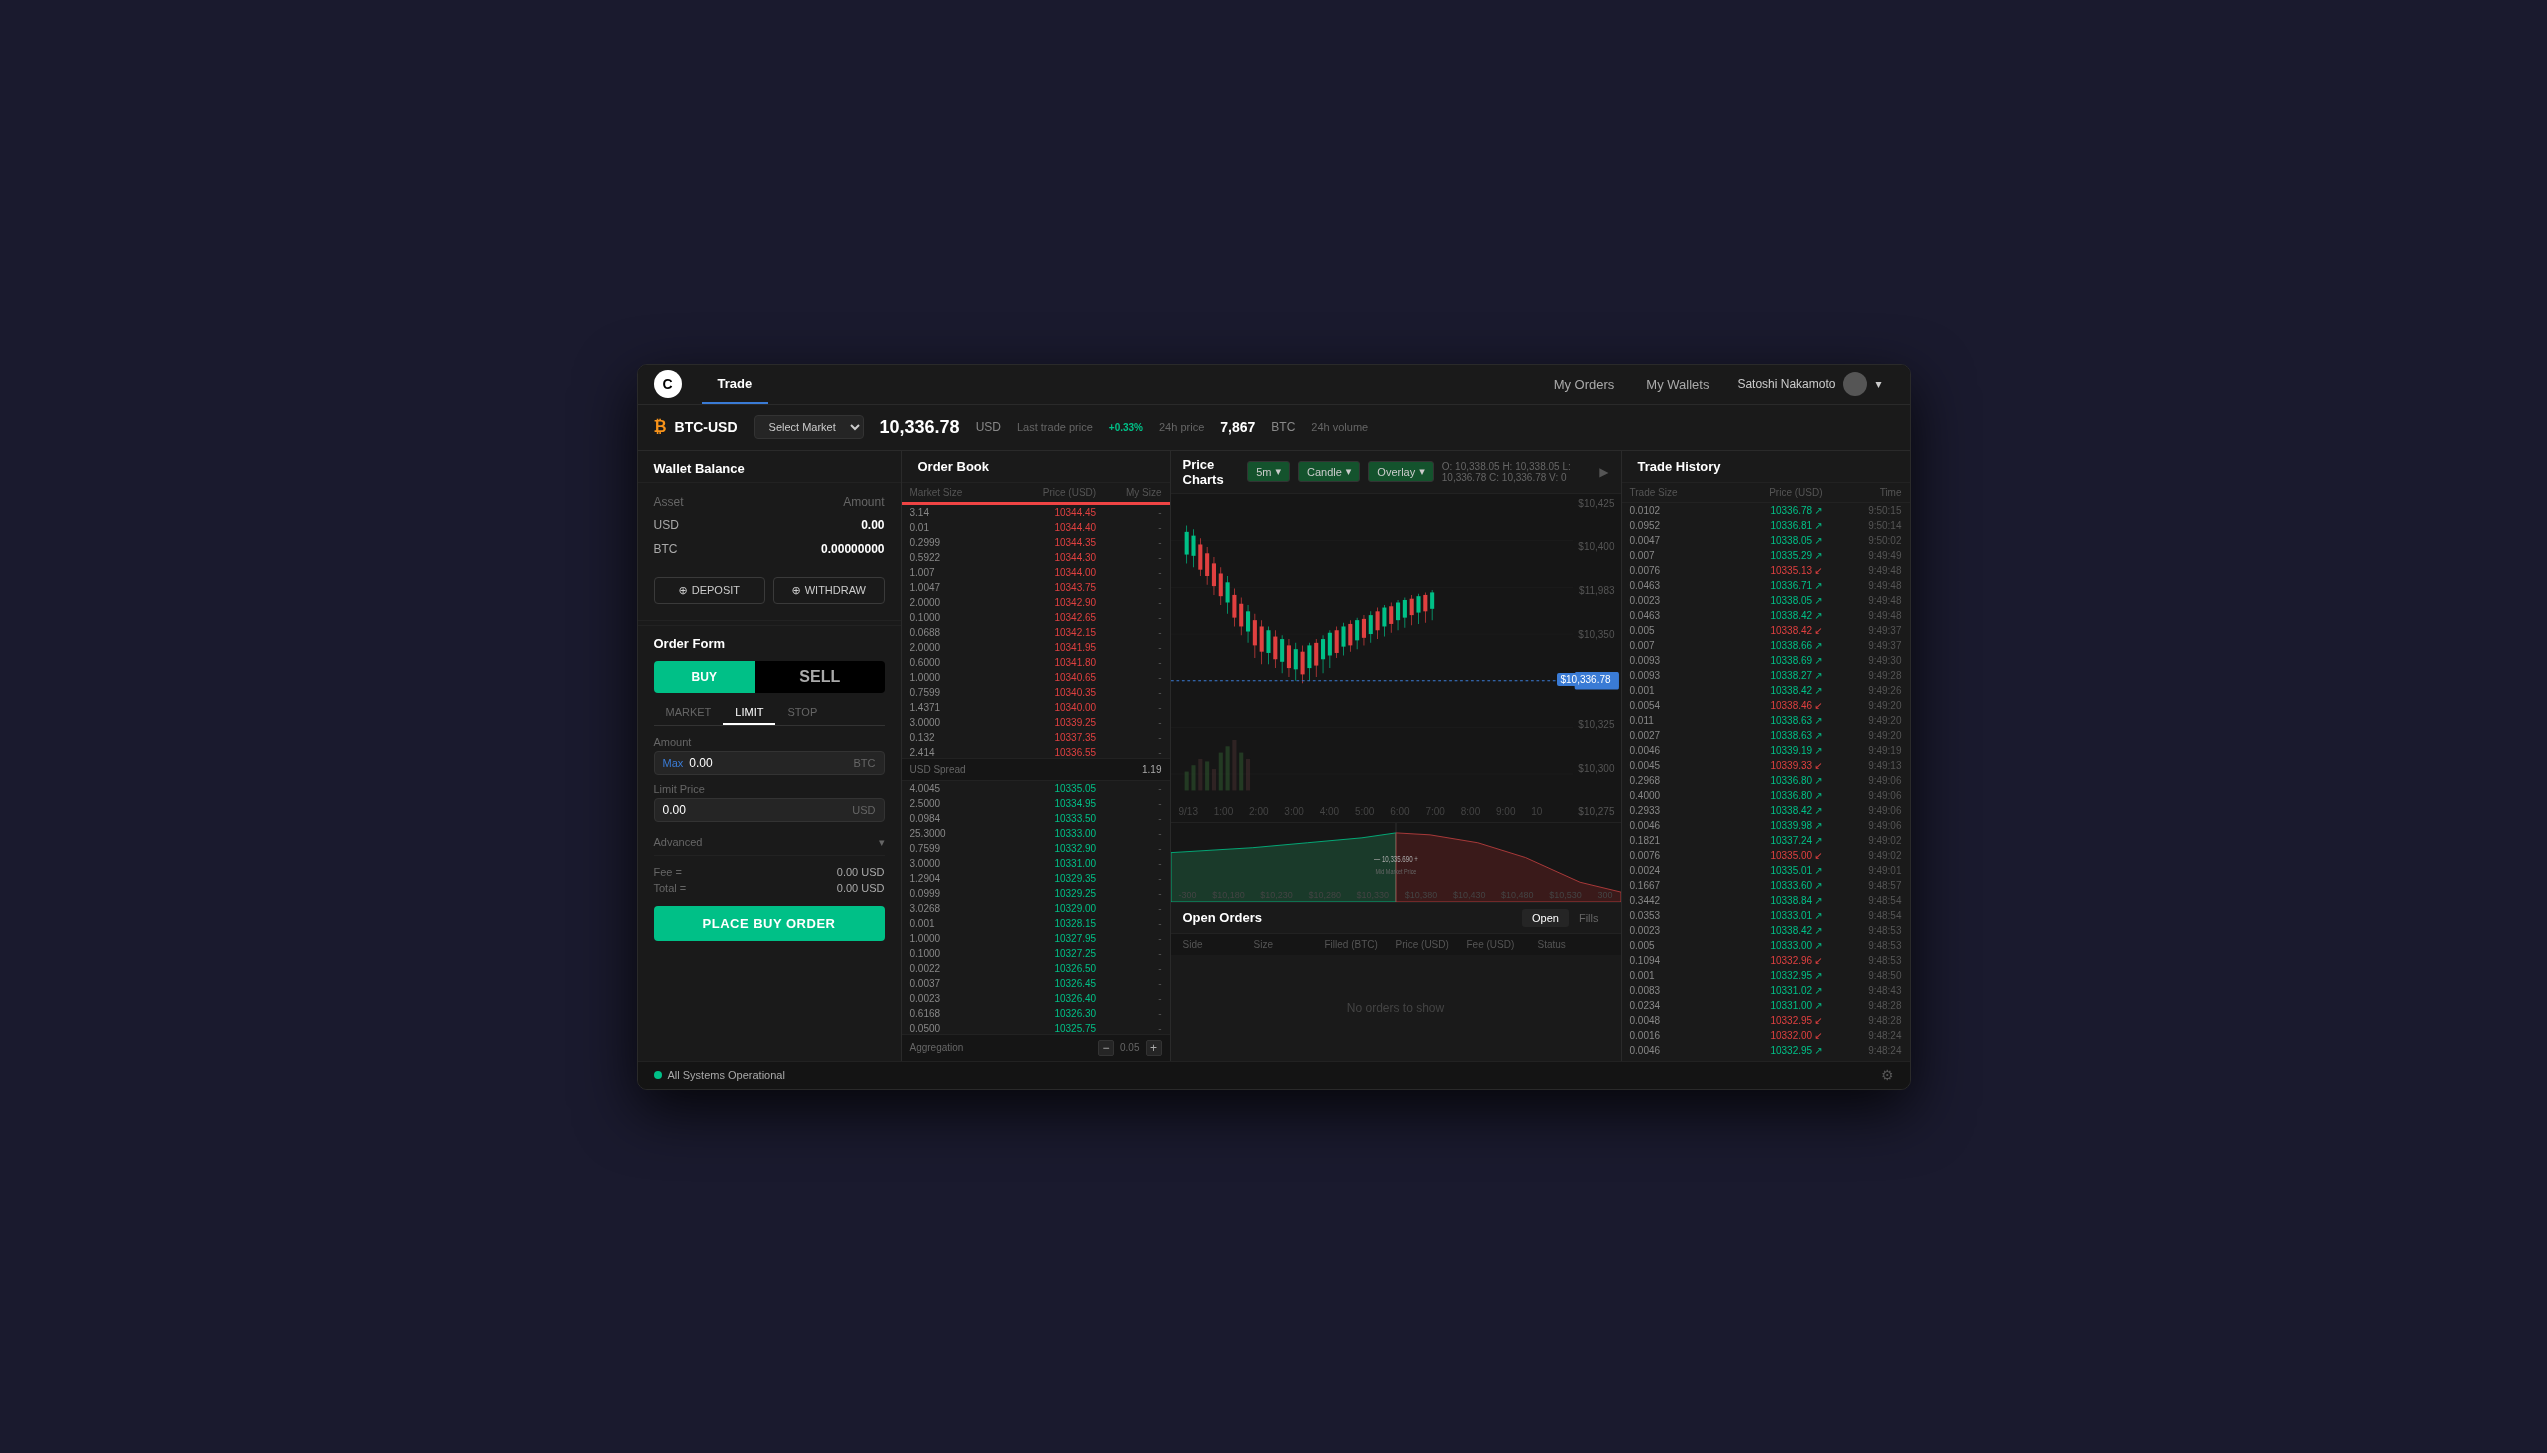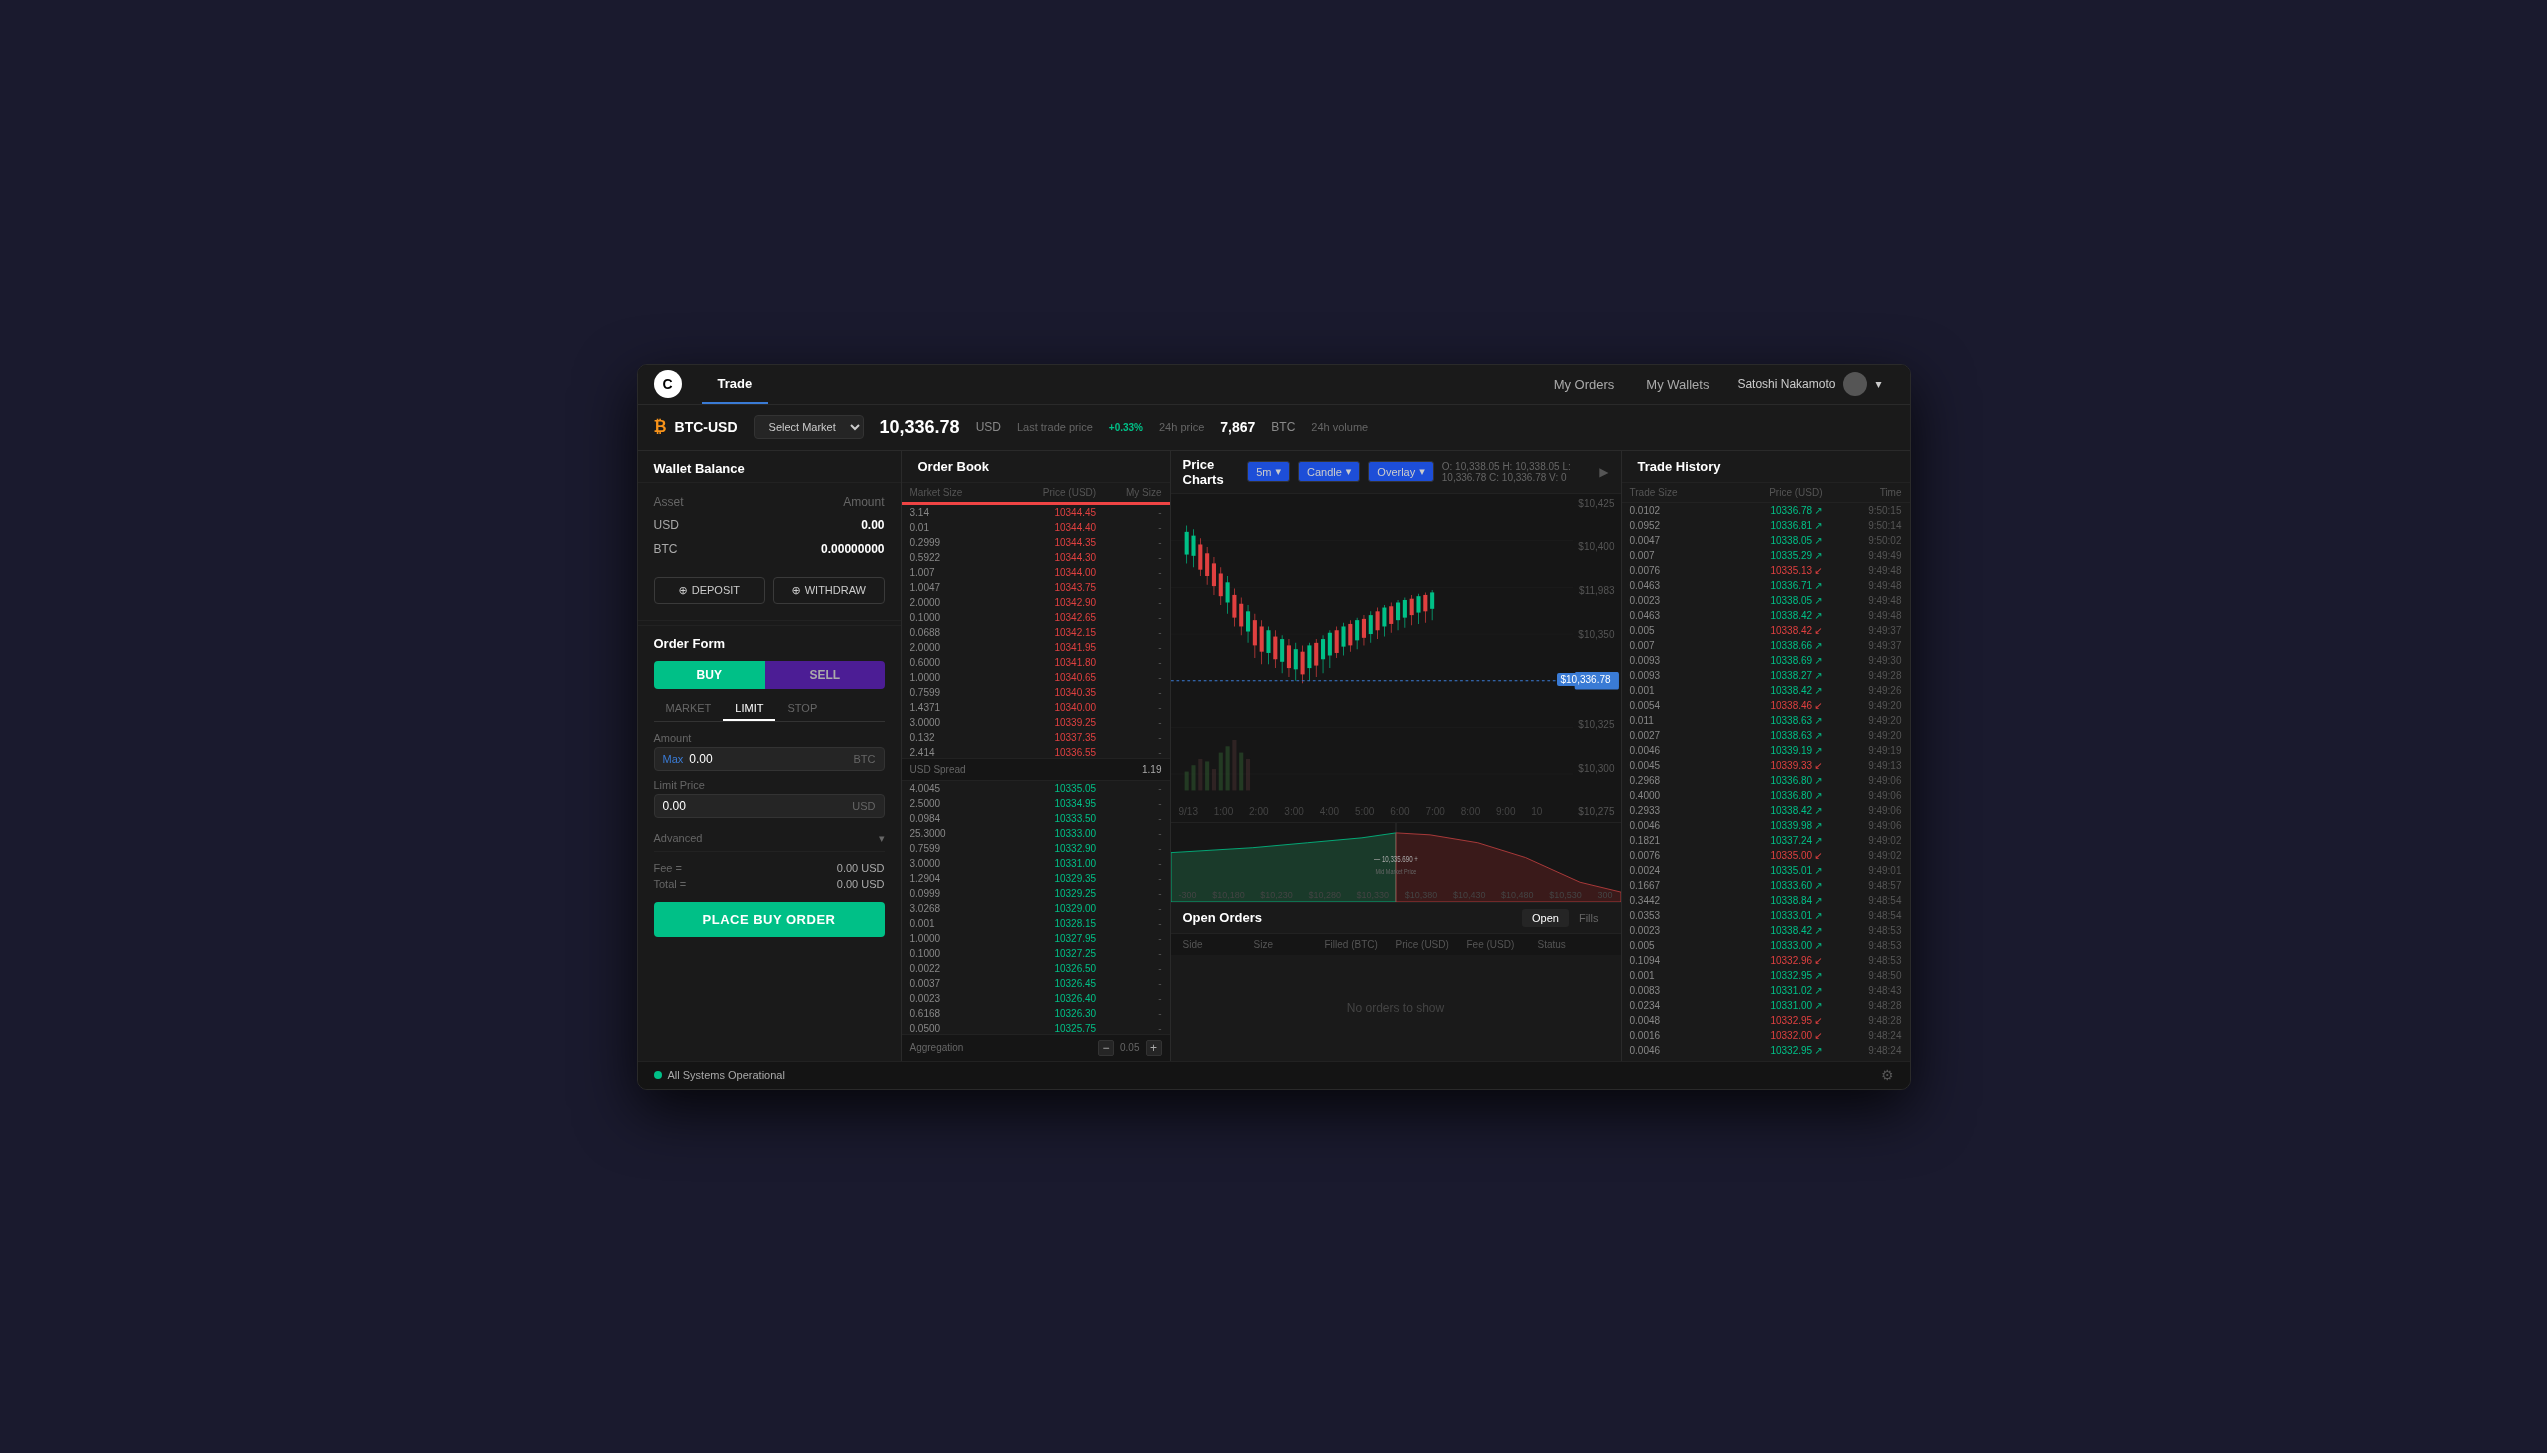--- a/index.html
+++ b/index.html
@@ -215,25 +215,25 @@
       padding: 7px 0;
       background: #00c087;
       color: #fff;
       font-weight: 700;
       font-size: 12px;
       border: none;
       cursor: pointer;
     }
     .btn-sell {
       flex: 1;
-      padding: 7px 4px;
-      background: #4c1d95;
+      padding: 7px 14px;
+      background: #000000;
       color: #aaa;
       font-weight: 700;
-      font-size: 12px;
+      font-size: 16px;
       border: none;
       cursor: pointer;
     }
     .order-type-tabs {
       display: flex;
       margin-bottom: 10px;
       border-bottom: 1px solid #333;
     }
     .order-type-tab {
       padding: 5px 12px;
@@ -416,21 +416,21 @@
       gap: 8px;
       flex-shrink: 0;
     }
     .chart-title {
       font-size: 13px;
       font-weight: 700;
       color: #fff;
       margin-right: 12px;
     }
     .chart-dropdown {
-      background: #1d4ed8;
+      background: #14532d;
       border: 1px solid #333;
       color: #ccc;
       padding: 3px 8px;
       border-radius: 3px;
       font-size: 11px;
       cursor: pointer;
       display: flex;
       align-items: center;
       gap: 4px;
     }

